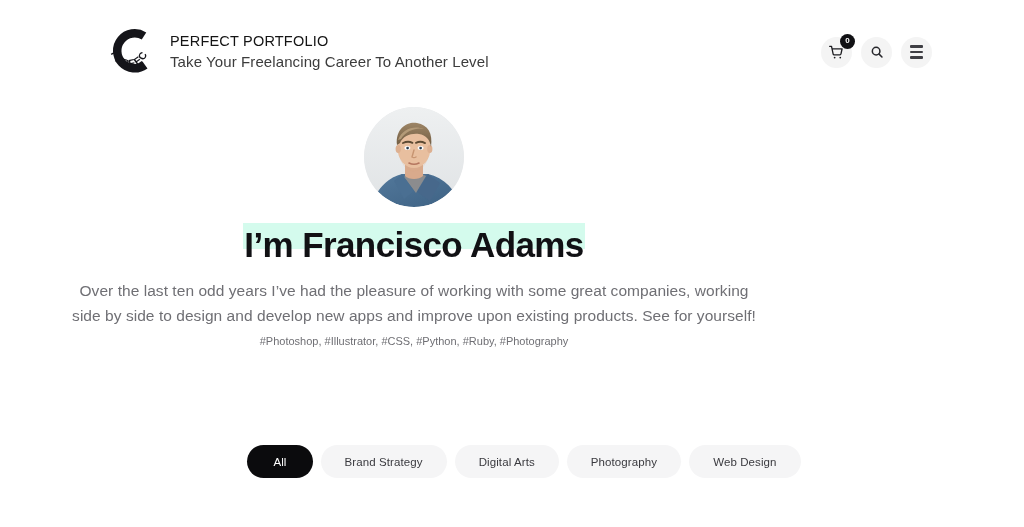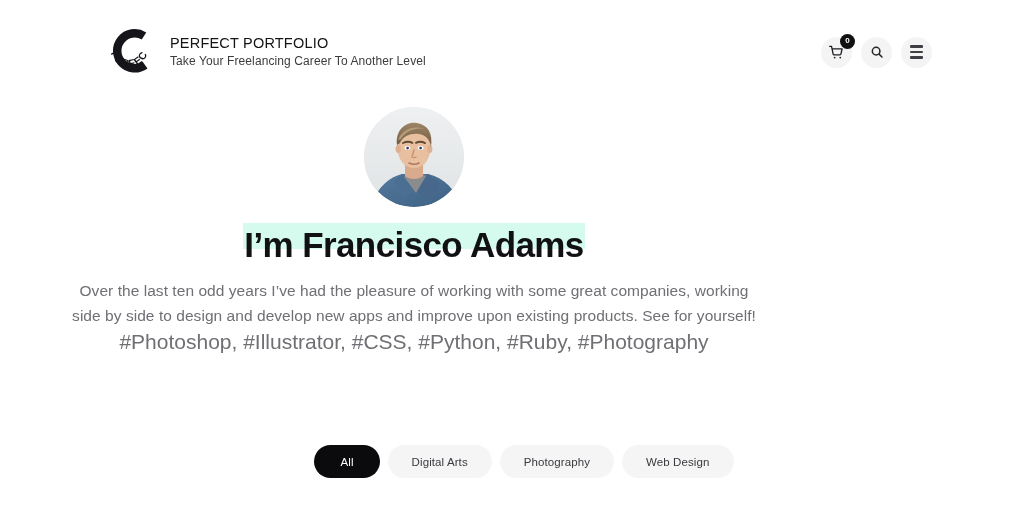--- a/index.html
+++ b/index.html
@@ -20,21 +20,21 @@
 
   .logo-mark { position:relative; width:58px; height:58px; flex:none; }
   .logo-mark svg { display:block; width:58px; height:58px; }
 
   .brand-text { display:flex; flex-direction:column; justify-content:center; }
   .brand-title {
     font-size:14.5px; font-weight:normal; letter-spacing:.2px;
     color:#141414; line-height:1.15; white-space:nowrap;
   }
   .brand-tag {
-    font-size:12px; color:#3c3c3c; line-height:1.3;
+    font-size:15px; color:#3c3c3c; line-height:1.3;
     margin-top:2px; white-space:nowrap; letter-spacing:.1px;
   }
 
   .header-actions { display:flex; align-items:center; gap:9px; }
   .icon-btn {
     position:relative; width:31px; height:31px; border-radius:50%;
     background:#f4f4f4; border:none; cursor:pointer;
     display:flex; align-items:center; justify-content:center;
   }
   .icon-btn svg { display:block; }
@@ -73,21 +73,21 @@
   .hero-title .txt { position:relative; z-index:1; }
 
   .hero-desc {
     width:690px; margin:14px auto 0;
     font-size:15.5px; line-height:25.5px; color:#6f6f74;
     letter-spacing:.05px;
     text-align:center;
   }
   .hero-tags {
     width:690px; margin:0 auto;
-    font-size:21px; line-height:25.5px; color:#6f6f74;
+    font-size:11px; line-height:25.5px; color:#6f6f74;
   }
 
   
   .filters {
     position:absolute; top:445px; left:12px; width:1024px;
     display:flex; justify-content:center; align-items:center; gap:8px;
   }
   .filter-pill {
     height:33px; padding:0 24px; border:none; border-radius:17px;
     background:#f5f5f6; color:#3a3a3f;
@@ -221,16 +221,17 @@
     <span class="txt">I’m Francisco Adams</span>
   </h1>
 
   <p class="hero-desc">Over the last ten odd years I’ve had the pleasure of working with some great companies, working side by side to design and develop new apps and improve upon existing products. See for yourself!</p>
   <p class="hero-tags">#Photoshop, #Illustrator, #CSS, #Python, #Ruby, #Photography</p>
 
 </div>
 
 <div class="filters">
   <button class="filter-pill active">All</button>
+  <button class="filter-pill">Brand Strategy</button>
   <button class="filter-pill">Digital Arts</button>
   <button class="filter-pill">Photography</button>
   <button class="filter-pill">Web Design</button>
 </div>
 
 </body></html>

